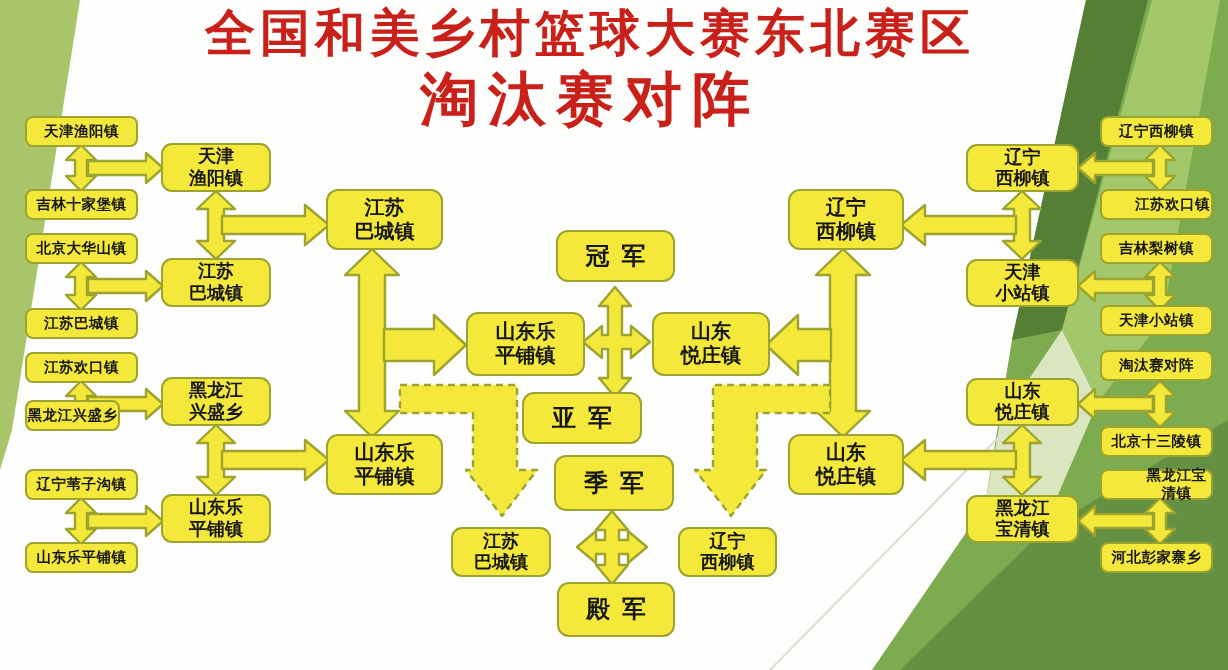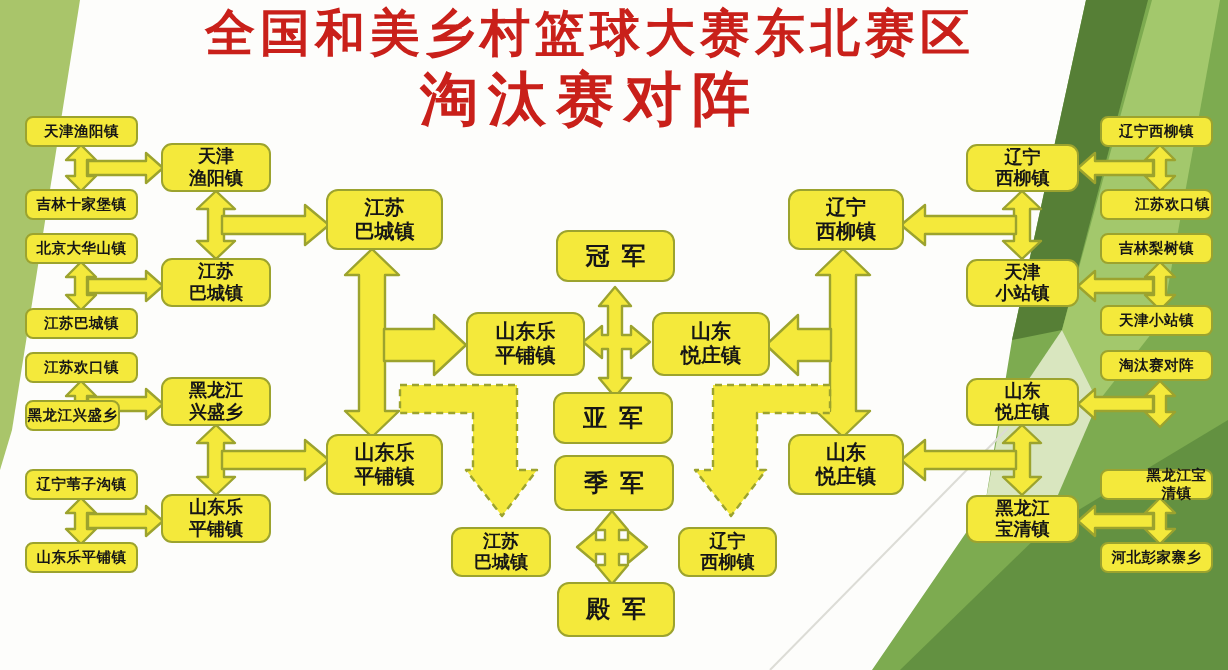--- a/index.html
+++ b/index.html
@@ -111,21 +111,21 @@
 巴城镇</div>
   <div class="box bx-l" style="left:326px;top:434px;width:117px;height:61px;">山东乐
 平铺镇</div>
 
   <div class="box bx-l" style="left:466px;top:312px;width:119px;height:64px;">山东乐
 平铺镇</div>
   <div class="box bx-l" style="left:652px;top:312px;width:118px;height:64px;">山东
 悦庄镇</div>
 
   <div class="box bx-rank" style="left:556px;top:230px;width:119px;height:52px;">冠军</div>
-  <div class="box bx-rank" style="left:553px;top:392px;width:120px;height:52px;">亚军</div>
+  <div class="box bx-rank" style="left:522px;top:392px;width:120px;height:52px;">亚军</div>
   <div class="box bx-rank" style="left:554px;top:455px;width:120px;height:56px;">季军</div>
   <div class="box bx-rank" style="left:557px;top:582px;width:118px;height:55px;">殿军</div>
 
   <div class="box bx-m" style="left:451px;top:527px;width:100px;height:50px;">江苏
 巴城镇</div>
   <div class="box bx-m" style="left:678px;top:527px;width:99px;height:50px;">辽宁
 西柳镇</div>
 
   <div class="box bx-l" style="left:788px;top:189px;width:116px;height:61px;">辽宁
 西柳镇</div>
@@ -139,16 +139,17 @@
   <div class="box bx-m" style="left:966px;top:378px;width:113px;height:48px;">山东
 悦庄镇</div>
   <div class="box bx-m" style="left:966px;top:495px;width:113px;height:48px;">黑龙江
 宝清镇</div>
 
   <div class="box bx-s" style="left:1100px;top:116px;width:113px;height:31px;">辽宁西柳镇</div>
   <div class="box bx-s" style="left:1100px;top:189px;width:113px;height:31px;padding-left:32px;">江苏欢口镇</div>
   <div class="box bx-s" style="left:1100px;top:233px;width:113px;height:31px;">吉林梨树镇</div>
   <div class="box bx-s" style="left:1100px;top:305px;width:113px;height:31px;">天津小站镇</div>
   <div class="box bx-s" style="left:1100px;top:350px;width:113px;height:31px;">淘汰赛对阵</div>
+  <div class="box bx-s" style="left:1100px;top:426px;width:113px;height:31px;">北京十三陵镇</div>
   <div class="box bx-s" style="left:1100px;top:469px;width:113px;height:31px;padding-left:40px;">黑龙江宝清镇</div>
   <div class="box bx-s" style="left:1100px;top:542px;width:113px;height:31px;">河北彭家寨乡</div>
 
 </div>
 
 </body></html>

